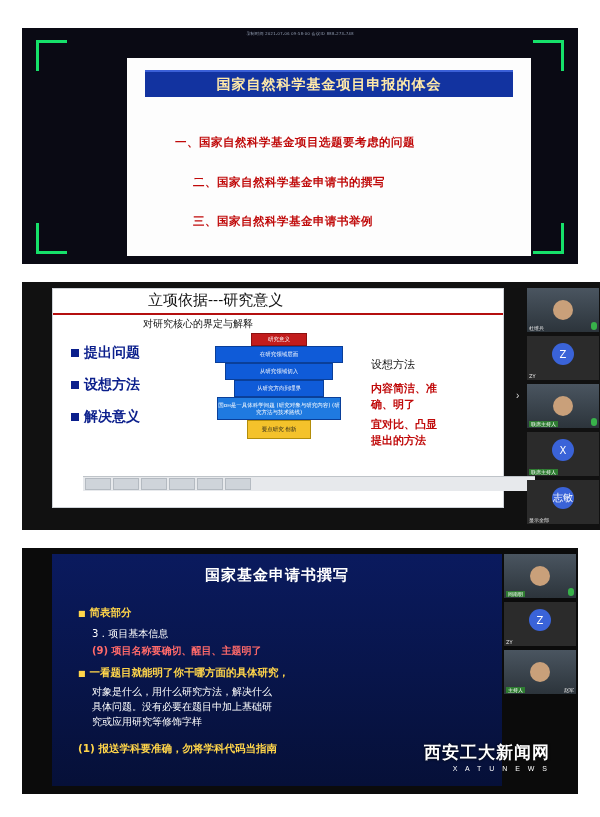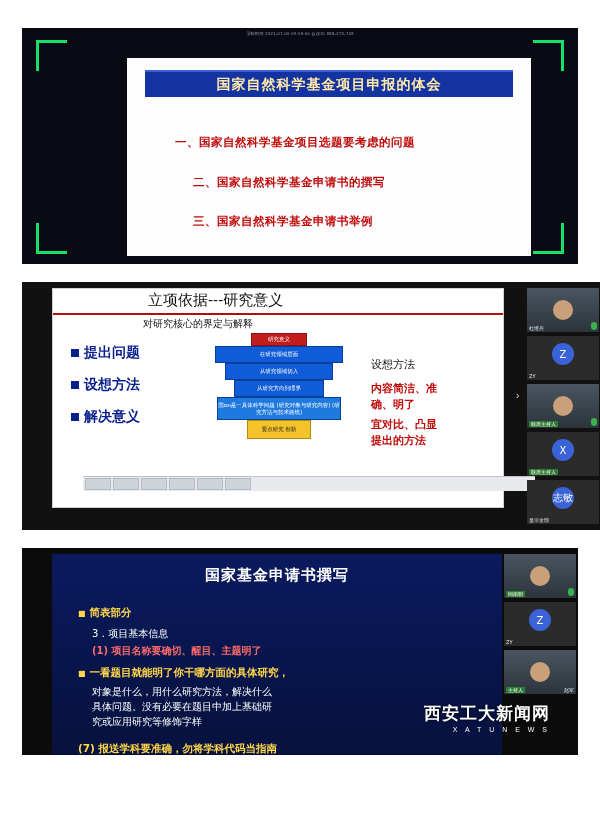--- a/index.html
+++ b/index.html
@@ -53,21 +53,21 @@
   .rail2{position:absolute;right:2px;top:6px;width:72px;}
   .tile{position:relative;width:72px;height:44px;background:#2b2b2b;margin-bottom:4px;overflow:hidden;}
   .tile.cam{background:linear-gradient(#4a5560,#2c343b);}
   .tile .nm{position:absolute;left:2px;bottom:1px;font-size:5px;color:#e8e8e8;font-family:"DejaVu Sans",sans-serif;}
   .tile .badge{position:absolute;left:2px;bottom:1px;font-size:5px;color:#fff;background:#2f7d32;padding:0 2px;font-family:"DejaVu Sans",sans-serif;}
   .tile .mic{position:absolute;right:2px;bottom:2px;width:6px;height:8px;border-radius:3px;background:#38b24a;}
   .avcircle{position:absolute;left:50%;top:42%;transform:translate(-50%,-50%);width:22px;height:22px;border-radius:50%;background:#3a63d8;color:#fff;font-size:10px;display:flex;align-items:center;justify-content:center;font-family:"DejaVu Sans",sans-serif;}
   .head{position:absolute;left:50%;top:50%;transform:translate(-50%,-50%);width:20px;height:20px;border-radius:50%;background:#c9a07a;}
 
   
-  .panel3{position:absolute;left:22px;top:548px;width:556px;height:207px;background:#0b0b0b;overflow:hidden;}
+  .panel3{position:absolute;left:22px;top:548px;width:556px;height:246px;background:#0b0b0b;overflow:hidden;}
   .p3-slide{position:absolute;left:30px;top:6px;width:450px;height:232px;background:linear-gradient(#0a1a5e,#061038);}
   .p3-title{position:absolute;left:0;top:12px;width:100%;text-align:center;color:#ffffff;font-size:15px;font-weight:bold;letter-spacing:1px;font-family:"DejaVu Sans",sans-serif;}
   .p3-b{position:absolute;color:#ffd54a;font-size:10.5px;font-weight:bold;font-family:"DejaVu Sans",sans-serif;}
   .p3-b::before{content:"\25A0";color:#ffd54a;margin-right:4px;font-size:8px;}
   .p3-w{position:absolute;color:#ffffff;font-size:10px;font-family:"DejaVu Sans",sans-serif;line-height:15px;}
   .p3-r{position:absolute;color:#ff6a6a;font-size:10px;font-weight:bold;font-family:"DejaVu Sans",sans-serif;}
   .p3-y{position:absolute;color:#ffd54a;font-size:10.5px;font-weight:bold;font-family:"DejaVu Sans",sans-serif;}
   .rail3{position:absolute;right:2px;top:6px;width:72px;}
 
   .wm{position:absolute;right:28px;bottom:22px;text-align:right;}
@@ -167,26 +167,26 @@
         <div class="nm">显示全部</div>
       </div>
     </div>
   </div>
 
   <div class="panel3">
     <div class="p3-slide">
       <div class="p3-title">国家基金申请书撰写</div>
       <div class="p3-b" style="left:26px;top:52px;">简表部分</div>
       <div class="p3-w" style="left:40px;top:72px;">3．项目基本信息</div>
-      <div class="p3-r" style="left:40px;top:90px;">(1) 项目名称要确切、醒目、主题明了</div>
+      <div class="p3-r" style="left:40px;top:90px;">(9) 项目名称要确切、醒目、主题明了</div>
       <div class="p3-b" style="left:26px;top:112px;">一看题目就能明了你干哪方面的具体研究，</div>
       <div class="p3-w" style="left:40px;top:130px;white-space:pre-line;">对象是什么，用什么研究方法，解决什么
 具体问题。没有必要在题目中加上基础研
 究或应用研究等修饰字样</div>
-      <div class="p3-y" style="left:26px;top:188px;">(7) 报送学科要准确，勿将学科代码当指南</div>
+      <div class="p3-y" style="left:26px;top:188px;">(1) 报送学科要准确，勿将学科代码当指南</div>
     </div>
 
     <div class="rail3">
       <div class="tile cam">
         <div class="head"></div>
         <div class="badge">同南明</div>
         <div class="mic"></div>
       </div>
       <div class="tile">
         <div class="avcircle">Z</div>

